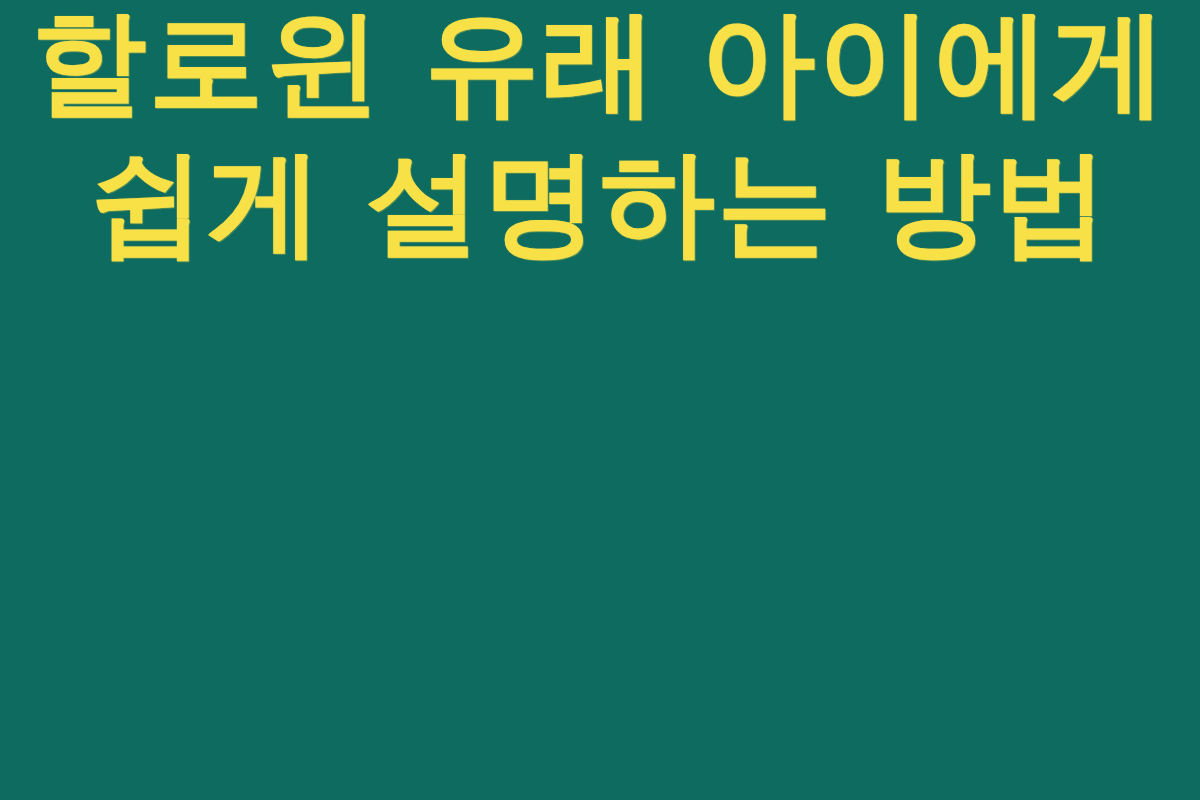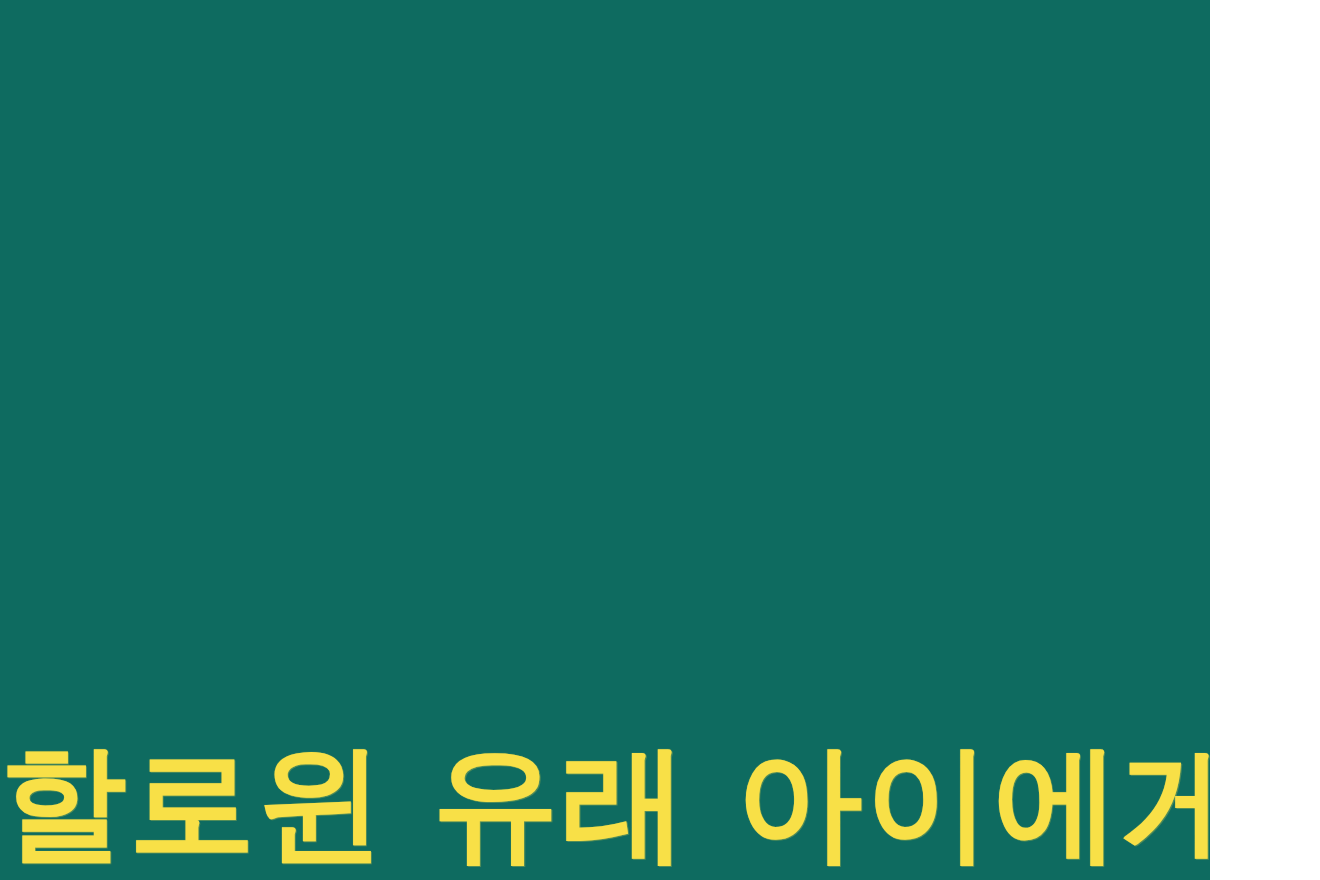--- a/index.html
+++ b/index.html
@@ -11,27 +11,27 @@
   body {
     width: 1200px;
     height: 800px;
     overflow: hidden;
     font-family: "DejaVu Sans", "Liberation Sans", sans-serif;
   }
 
   
   .banner {
     position: relative;
-    width: 1100px;
+    width: 1200px;
     height: 800px;
     box-sizing: border-box;
     display: flex;
     flex-direction: column;
     align-items: center;
-    justify-content: flex-end;
+    justify-content: flex-start;
     background: #0E6B60;
     overflow: hidden;
   }
 
   
   .headline {
     position: relative;
     width: 100%;
     text-align: center;
     color: #F8E047;
@@ -63,16 +63,17 @@
 </style>
 </head>
 <body>
 
 <div class="banner">
 
   <div class="headline">
 
     <span class="headline-line line-1">할로윈 유래 아이에게</span>
 
+    <span class="headline-line line-2">쉽게 설명하는 방법</span>
 
   </div>
 
 </div>
 
 </body></html>

